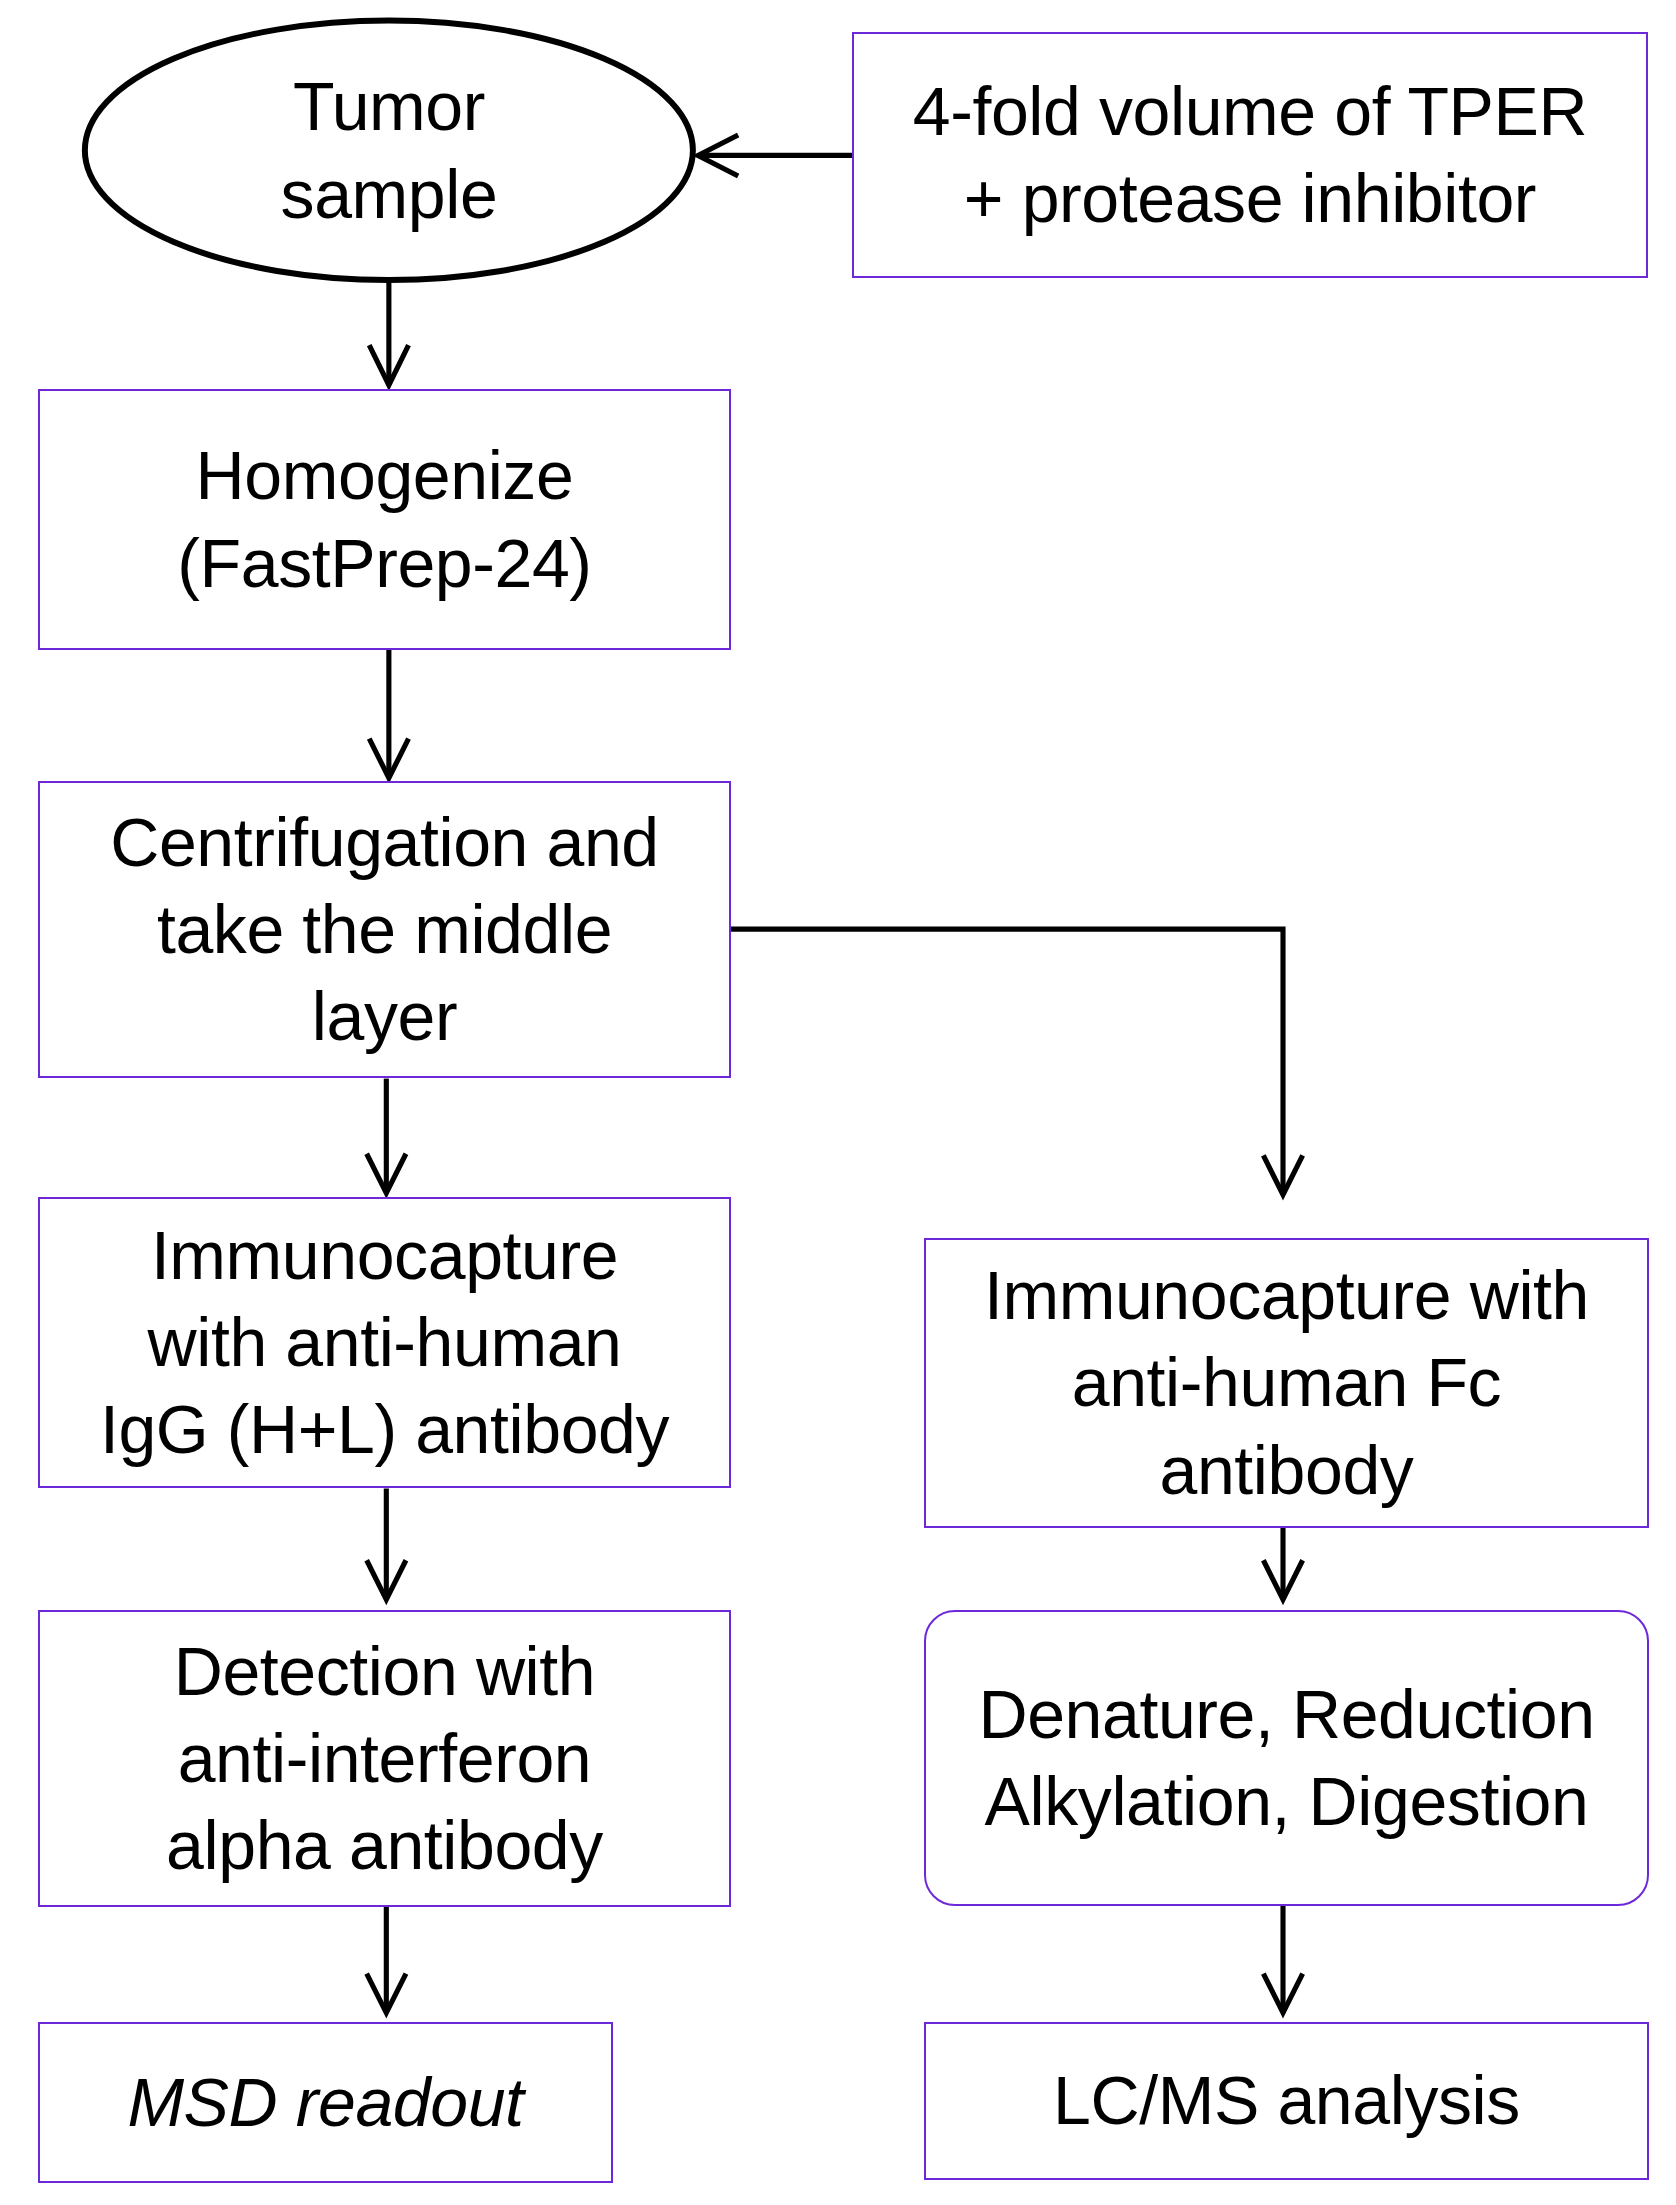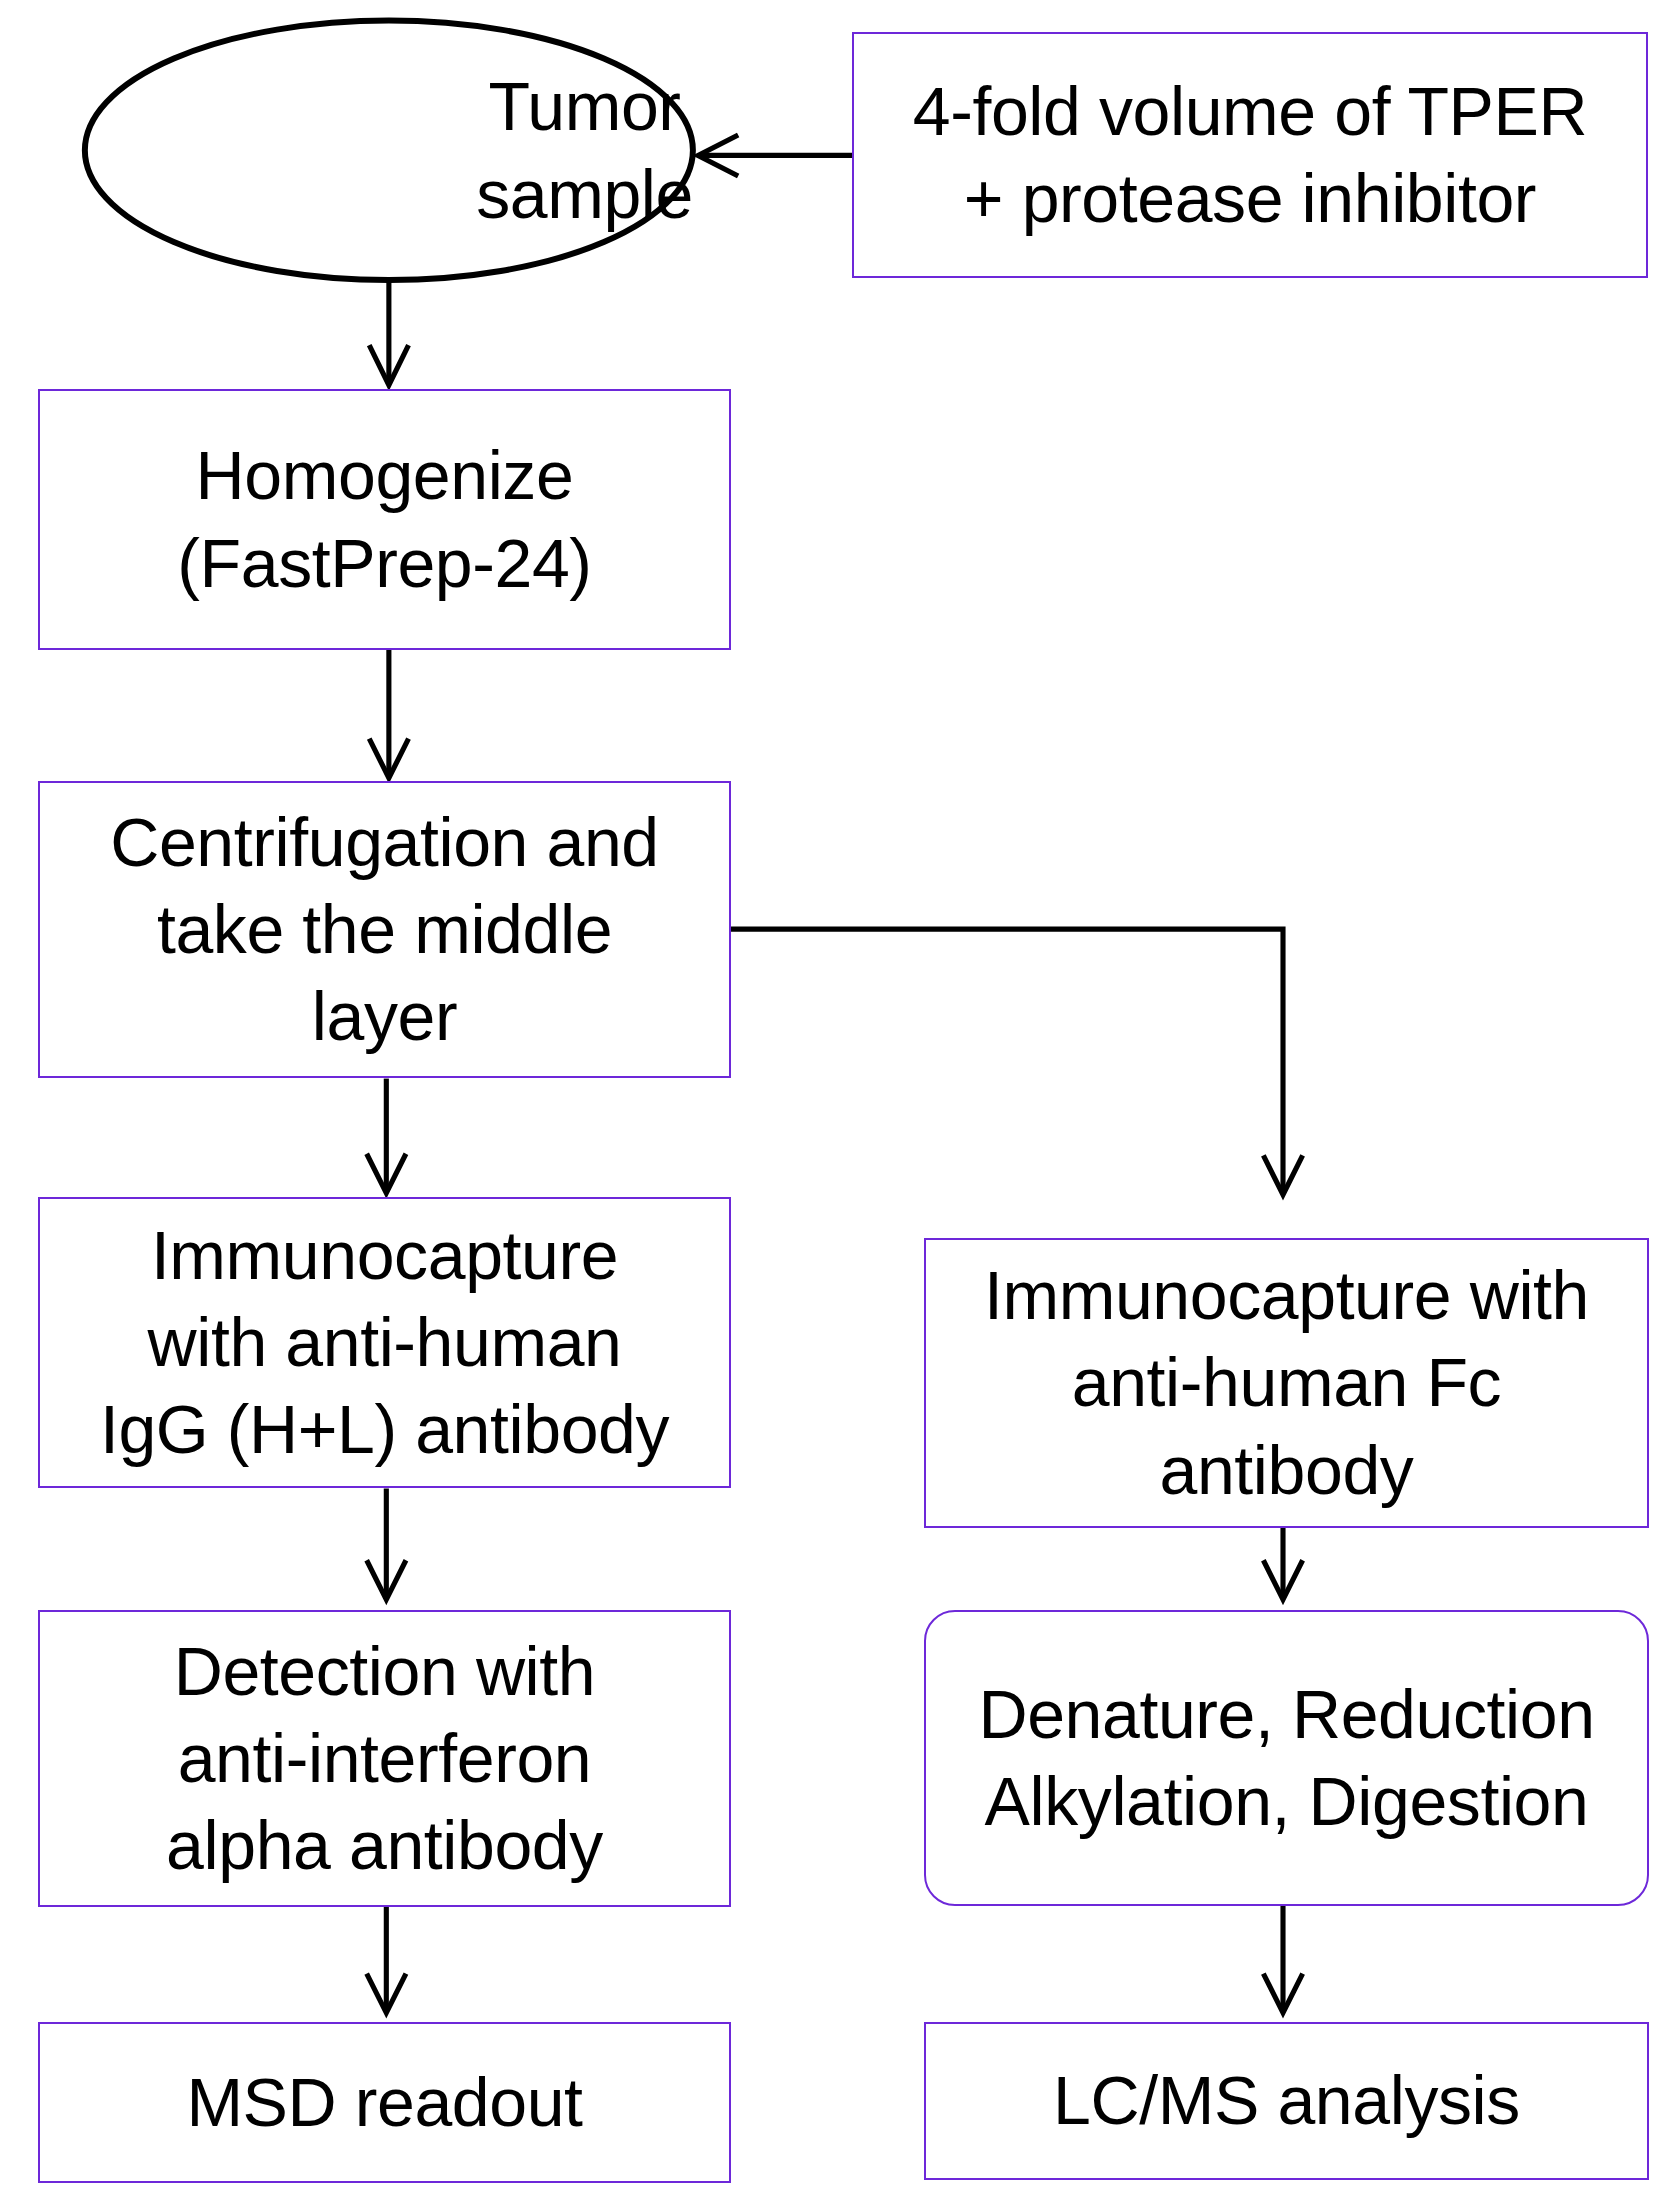--- a/index.html
+++ b/index.html
@@ -23,32 +23,32 @@
     background: #ffffff;
     display: flex;
     align-items: center;
     justify-content: center;
     text-align: center;
     font-size: 68px;
     line-height: 1.28;
     white-space: pre-line;
     letter-spacing: -0.4px;
   }
-  .node.no-border { border: none; background: transparent; justify-content: flex-end; }
+  .node.no-border { border: none; background: transparent; }
 
   
   #node-tumor-sample   { left: 85px;   top: 20.5px;   width: 608px; height: 260px; }
   #node-tper           { left: 852px;  top: 32px;   width: 796px; height: 246px; }
   #node-homogenize     { left: 38px;   top: 389px;  width: 693px; height: 261px; }
   #node-centrifugation { left: 38px;   top: 781px;  width: 693px; height: 297px; }
   #node-immuno-igg     { left: 38px;   top: 1197px; width: 693px; height: 291px; }
   #node-immuno-fc      { left: 924px; top: 1198px; width: 725px; height: 290px; margin-top: 40px; }
   #node-detection      { left: 38px;   top: 1610px; width: 693px; height: 297px; }
   #node-denature       { left: 924px; top: 1610px; width: 725px; height: 296px; border-radius: 31px; }
-  #node-msd            { left: 38px;   top: 2022px; width: 693px; height: 161px; }
+  #node-msd            { left: 38px;   top: 2022px; width: 575px; height: 161px; font-style: italic; }
   #node-lcms           { left: 924px; top: 2022px; width: 725px; height: 158px; }
 
   .wire { stroke: #000000; stroke-width: 6; fill: none; }
   .shape { stroke: #000000; stroke-width: 7; fill: none; }
 </style>
 </head>
 <body>
 
 <div class="canvas">
 

